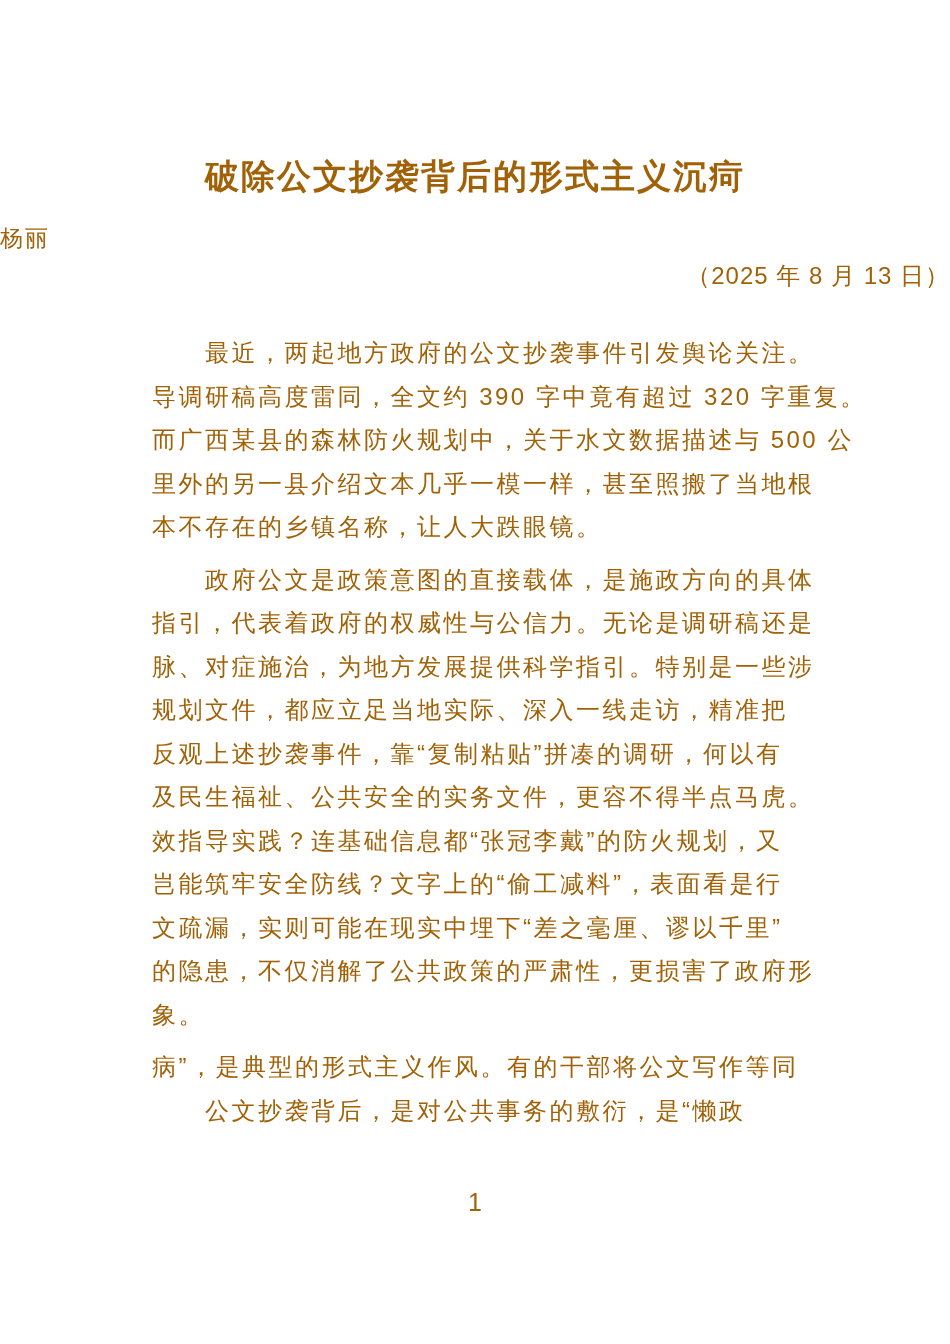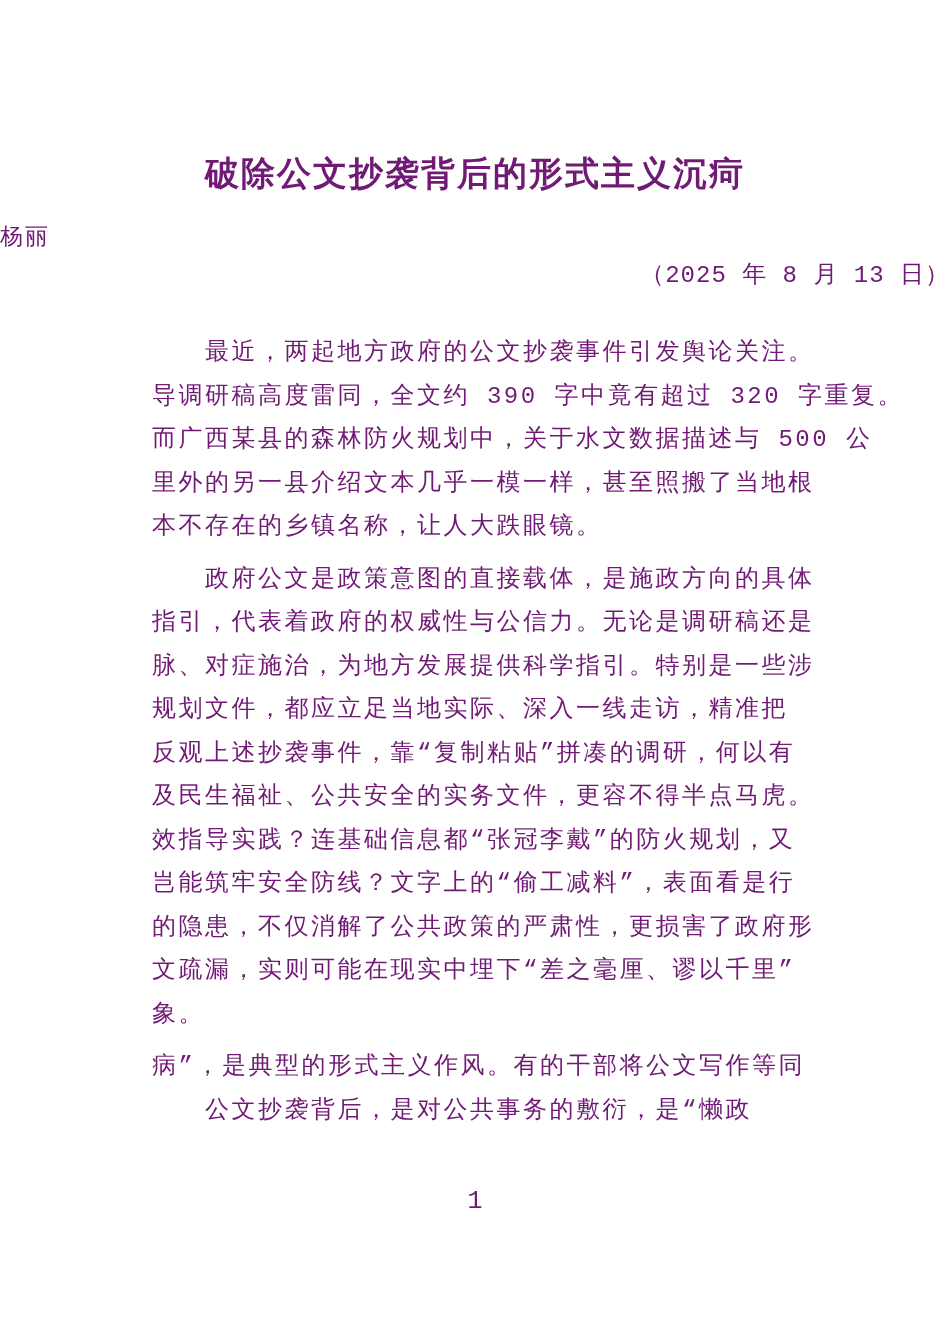--- a/index.html
+++ b/index.html
@@ -3,22 +3,22 @@
 <meta charset="utf-8">
 <style>
   * { margin: 0; padding: 0; box-sizing: border-box; }
   html, body { background: #ffffff; }
   .page {
     position: relative;
     width: 950px;
     height: 1344px;
     margin: 0 auto;
     background: #ffffff;
-    color: #701a75;
-    font-family: Liberation Mono, monospace;
+    color: #a16207;
+    font-family: Liberation Sans, sans-serif;
     overflow: hidden;
   }
   .doc-title {
     padding-top: 153px;
     text-align: center;
     font-size: 34px;
     font-weight: bold;
     line-height: 46px;
     letter-spacing: 2px;
     white-space: nowrap;
@@ -83,22 +83,22 @@
 
     <div class="para">
       <div class="line indent">政府公文是政策意图的直接载体，是施政方向的具体</div>
       <div class="line">指引，代表着政府的权威性与公信力。无论是调研稿还是</div>
       <div class="line">脉、对症施治，为地方发展提供科学指引。特别是一些涉</div>
       <div class="line">规划文件，都应立足当地实际、深入一线走访，精准把</div>
       <div class="line">反观上述抄袭事件，靠“复制粘贴”拼凑的调研，何以有</div>
       <div class="line">及民生福祉、公共安全的实务文件，更容不得半点马虎。</div>
       <div class="line">效指导实践？连基础信息都“张冠李戴”的防火规划，又</div>
       <div class="line">岂能筑牢安全防线？文字上的“偷工减料”，表面看是行</div>
+      <div class="line">文疏漏，实则可能在现实中埋下“差之毫厘、谬以千里”</div>
       <div class="line">的隐患，不仅消解了公共政策的严肃性，更损害了政府形</div>
-      <div class="line">文疏漏，实则可能在现实中埋下“差之毫厘、谬以千里”</div>
       <div class="line">象。</div>
     </div>
 
     <div class="para">
       <div class="line">病”，是典型的形式主义作风。有的干部将公文写作等同</div>
       <div class="line indent">公文抄袭背后，是对公共事务的敷衍，是“懒政</div>
     </div>
 
   </div>
 

